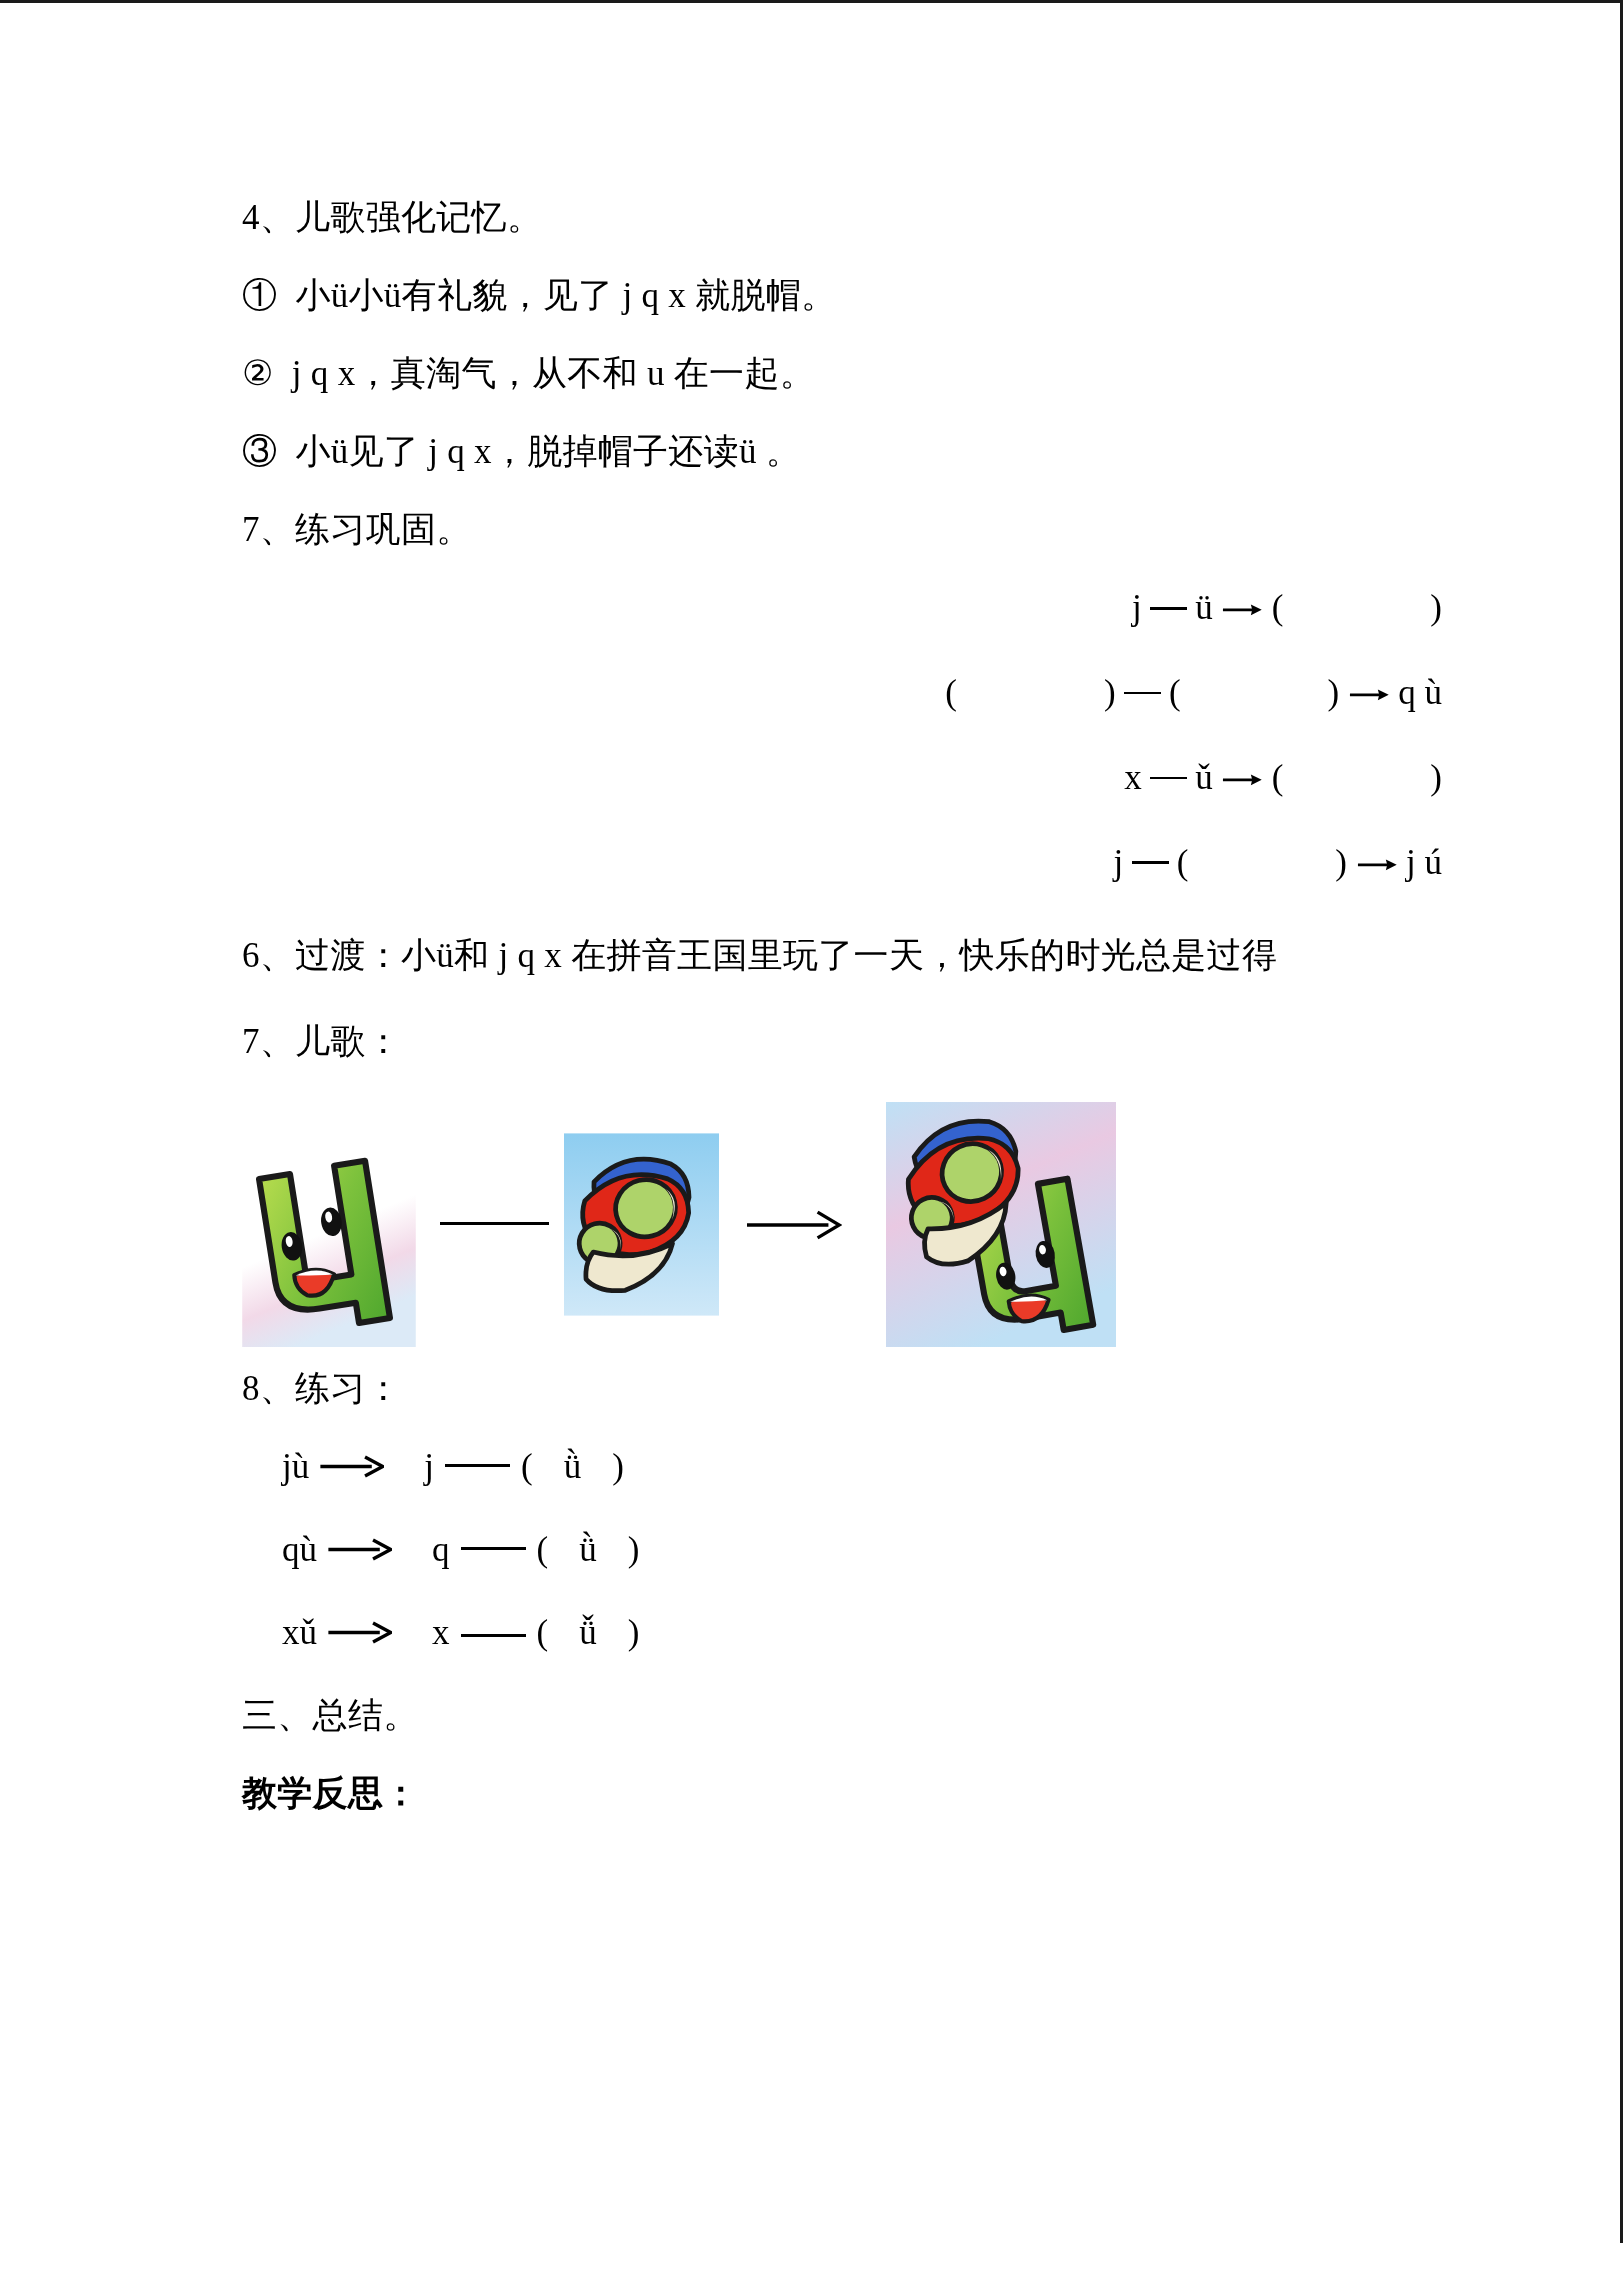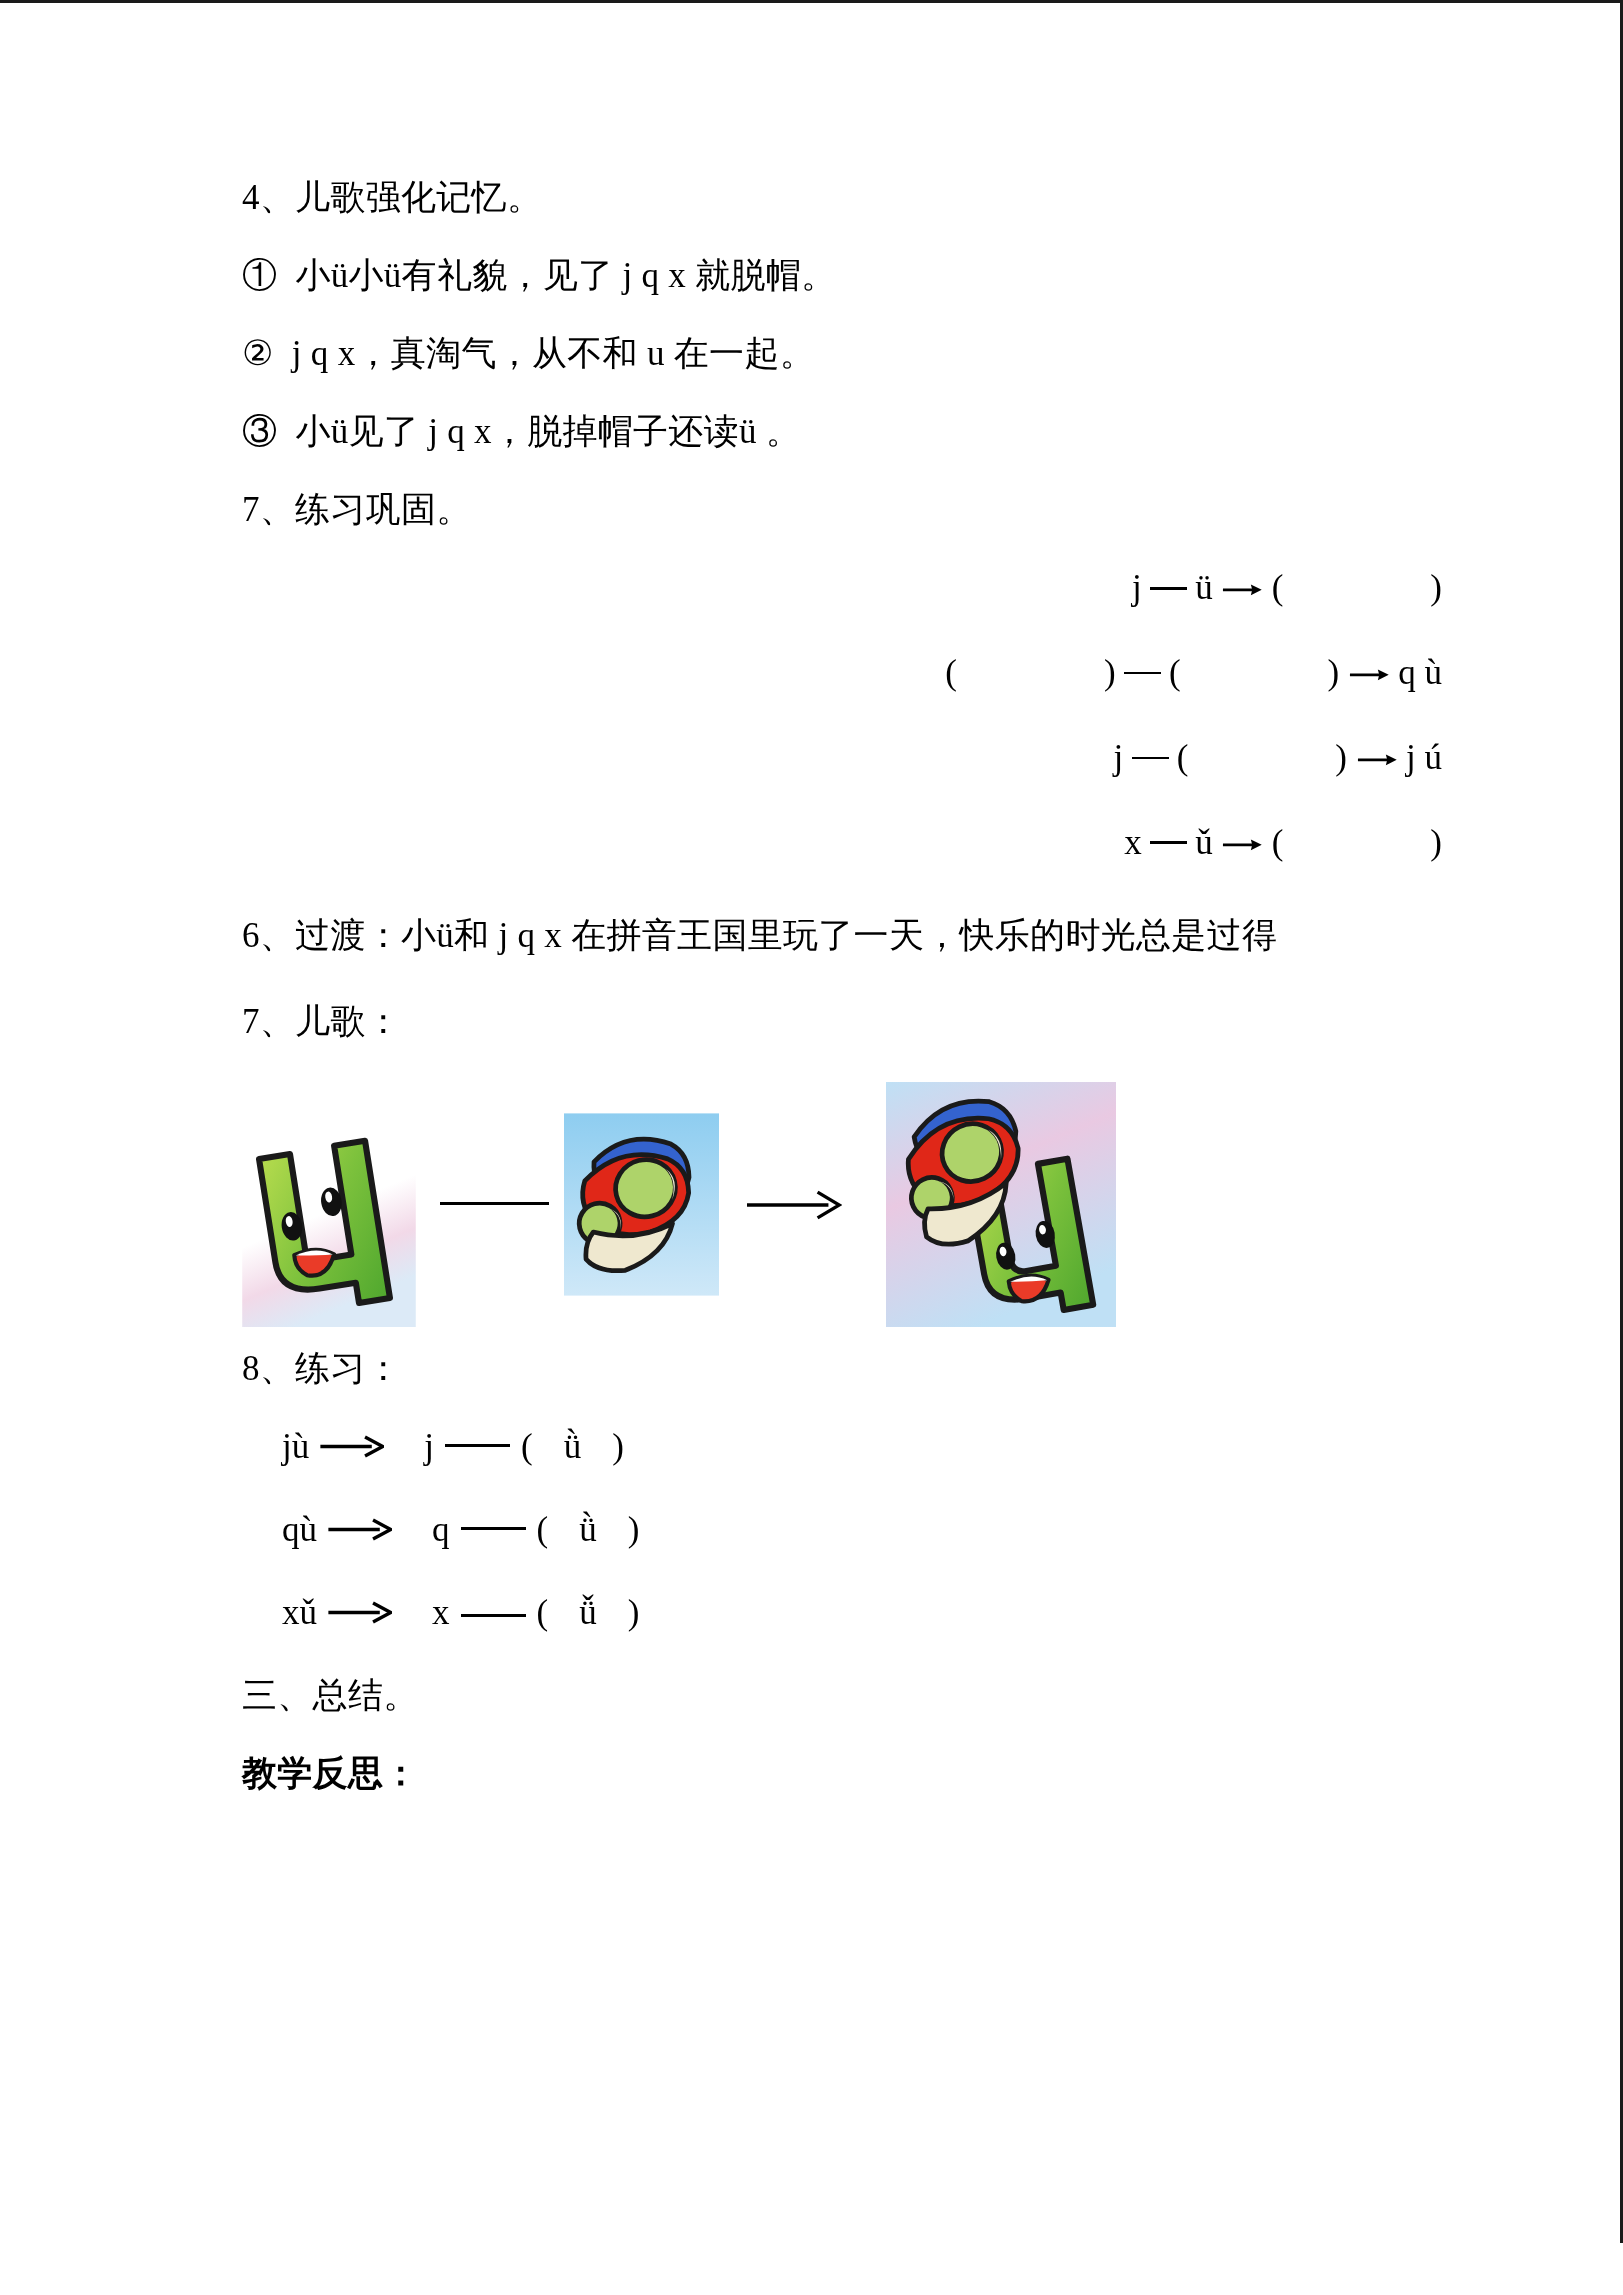--- a/index.html
+++ b/index.html
@@ -33,21 +33,21 @@
     position: absolute;
     right: 0;
     top: 0;
     width: 3.4px;
     height: 2243px;
     background: #1a1a1a;
   }
   .content {
     position: absolute;
     left: 242px;
-    top: 180px;
+    top: 200px;
     width: 1200px;
   }
 
   
   .line {
     font-size: 35px;
     line-height: 1.0;
     margin: 0 0 43px 0;
     white-space: pre;
     letter-spacing: 0.3px;
@@ -156,29 +156,29 @@
     <p class="ex"><span>j</span><span class="dash"></span><span>ü</span><span class="arrow-inline"><svg width="40" height="17.7" viewBox="0 0 58 26">
             <line x1="1" y1="13" x2="48" y2="13" stroke="#000" stroke-width="4"></line>
             <polygon points="58,13 42,5 44,13 42,21" fill="#000"></polygon>
           </svg></span><span>(</span><span class="gap-lg"></span><span>)</span></p>
 
     <p class="ex"><span>(</span><span class="gap-lg"></span><span>)</span><span class="dash"></span><span>(</span><span class="gap-lg"></span><span>)</span><span class="arrow-inline"><svg width="40" height="17.7" viewBox="0 0 58 26">
             <line x1="1" y1="13" x2="48" y2="13" stroke="#000" stroke-width="4"></line>
             <polygon points="58,13 42,5 44,13 42,21" fill="#000"></polygon>
           </svg></span><span>q ù</span></p>
 
+    <p class="ex"><span>x</span><span class="dash"></span><span>ǔ</span><span class="arrow-inline"><svg width="40" height="17.7" viewBox="0 0 58 26">
+            <line x1="1" y1="13" x2="48" y2="13" stroke="#000" stroke-width="4"></line>
+            <polygon points="58,13 42,5 44,13 42,21" fill="#000"></polygon>
+          </svg></span><span>(</span><span class="gap-lg"></span><span>)</span></p>
+
     <p class="ex"><span>j</span><span class="dash"></span><span>(</span><span class="gap-lg"></span><span>)</span><span class="arrow-inline"><svg width="40" height="17.7" viewBox="0 0 58 26">
             <line x1="1" y1="13" x2="48" y2="13" stroke="#000" stroke-width="4"></line>
             <polygon points="58,13 42,5 44,13 42,21" fill="#000"></polygon>
           </svg></span><span>j ú</span></p>
-
-    <p class="ex"><span>x</span><span class="dash"></span><span>ǔ</span><span class="arrow-inline"><svg width="40" height="17.7" viewBox="0 0 58 26">
-            <line x1="1" y1="13" x2="48" y2="13" stroke="#000" stroke-width="4"></line>
-            <polygon points="58,13 42,5 44,13 42,21" fill="#000"></polygon>
-          </svg></span><span>(</span><span class="gap-lg"></span><span>)</span></p>
 
     <p class="para"><span>6、过渡：</span><span>小ü和 j q x 在拼音王国里玩了一天，快乐的时光总是过得</span></p>
 
     <div class="spacer-30"></div>
 
     <p class="line cjk">7、儿歌：</p>
 
     <div class="figure-strip">
 
       <div class="fig" style="left:0px;">

